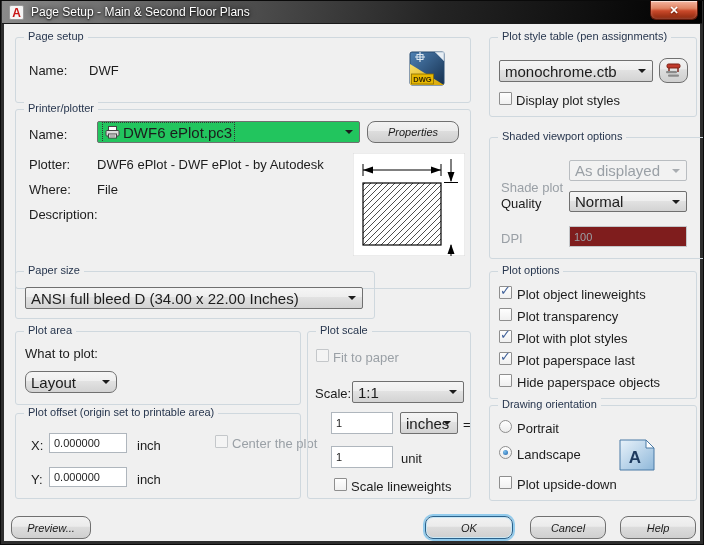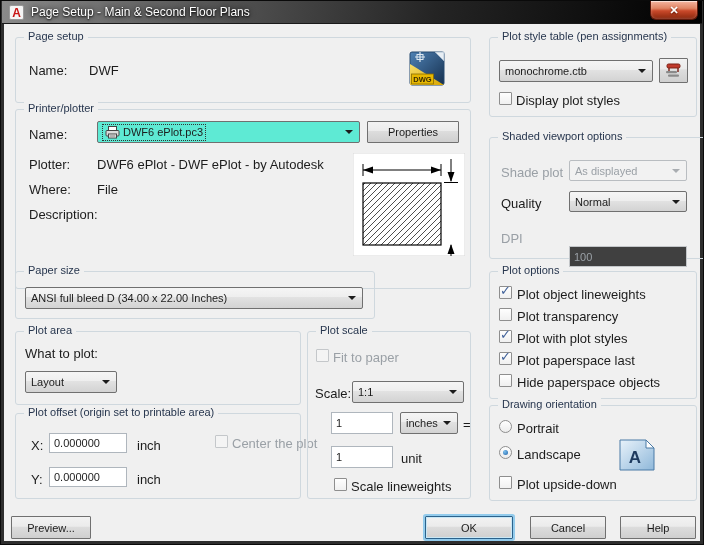--- a/index.html
+++ b/index.html
@@ -46,48 +46,48 @@
     position:absolute; top:-8px; left:8px; background:#f0f0f0; padding:0 4px;
     font-size:11px; color:#27364e; white-space:nowrap;
   }
   .lbl { position:absolute; font-size:13px; color:#1c1c1c; white-space:nowrap; }
   .lbl.dis { color:#9aa0a6; }
 
   .combo {
     position:absolute;
     background:linear-gradient(to bottom,#f5f5f5,#eeeeee 45%,#e2e2e2 46%,#d3d3d3);
     border:1px solid #707070; border-radius:2px;
-    font-size:11px; color:#1c1c1c;
+    font-size:15px; color:#1c1c1c;
     display:flex; align-items:center; padding:0 20px 0 5px;
     white-space:nowrap; overflow:hidden; cursor:default;
   }
   .combo::after {
     content:""; position:absolute; right:6px; top:50%; margin-top:-2px;
     border:4px solid transparent; border-top:4px solid #1c1c1c; border-bottom:none;
   }
-  .combo.white { background:#5eead4; }
+  .combo.white { background:#22c55e; }
   .combo.dis {
     background:#f2f2f2; border-color:#b9bdc1; color:#9aa0a6;
   }
   .combo.dis::after { border-top-color:#a9adb1; }
   .focus-inner { outline:1px dotted #333; padding:1px 2px; display:flex; align-items:center; gap:3px; }
 
   .tinput {
     position:absolute; background:#fff; border:1px solid #afb6bd;
     font-family:"Liberation Sans", sans-serif; font-size:11px; color:#1c1c1c;
     padding:0 4px;
   }
-  .tinput.dis { background:#404040; border-color:#c3c6c9; color:#9aa0a6;margin-top:20px; }
+  .tinput.dis { background:#7f1d1d; border-color:#c3c6c9; color:#9aa0a6; }
 
   .btn {
     position:absolute;
     background:linear-gradient(to bottom,#f2f2f2,#ebebeb 45%,#dddddd 46%,#cfcfcf);
-    border:1px solid #707070; border-radius:1px;
+    border:1px solid #707070; border-radius:8px;
     font-size:11px; color:#1c1c1c; text-align:center; cursor:pointer;
-    display:flex; align-items:center; justify-content:center;
+    display:flex; align-items:center; justify-content:center;font-style:italic;
   }
   .btn.default {
     border-color:#2c628b;
     box-shadow:0 0 0 2px rgba(96,183,234,.65), inset 0 0 0 1px #c9e7f5;
   }
   .btn.small-icon-btn { padding:0; }
 
   .cb {
     position:absolute; width:13px; height:13px;
     background:linear-gradient(to bottom,#fefefe,#f0f0f0);
@@ -206,21 +206,21 @@
     <span class="group-label">Paper size</span>
   </div>
   <div class="combo" style="left:24px; top:286px; width:338px; height:22px;">
     <span>ANSI full bleed D (34.00 x 22.00 Inches)</span>
   </div>
 
   <div class="group" style="left:14px; top:330px; width:286px; height:74px;">
     <span class="group-label">Plot area</span>
   </div>
   <span class="lbl" style="left:24px; top:345px;">What to plot:</span>
-  <div class="combo" style="left:24px; top:370px; width:92px; height:22px;">
+  <div class="combo" style="left:24px; top:370px; width:92px; height:22px;border-radius:7px;">
     <span>Layout</span>
   </div>
 
   <div class="group" style="left:14px; top:412px; width:286px; height:86px;">
     <span class="group-label">Plot offset (origin set to printable area)</span>
   </div>
   <span class="lbl" style="left:30px; top:437px;">X:</span>
   <input class="tinput" style="left: 48px; top: 432px; width: 78px; height: 20px;" value="0.000000">
   <span class="lbl" style="left:136px; top:437px;">inch</span>
   <span class="cb dis" style="left:214px; top:434px;"></span>
@@ -264,21 +264,21 @@
         <rect x="3" y="11.5" width="11" height="2.2" rx="1" fill="#8a8a8a"></rect>
       </svg>
     </span>
   </div>
   <span class="cb" style="left:498px; top:91px;"></span>
   <span class="lbl" style="left:515px; top:92px;">Display plot styles</span>
 
   <div class="group" style="left:488px; top:136px; width:240px; height:122px;">
     <span class="group-label">Shaded viewport options</span>
   </div>
-  <span class="lbl dis" style="left:500px; top:164px;">Shade plot</span>
+  <span class="lbl dis" style="left:500px; top:179px;">Shade plot</span>
   <div class="combo dis" style="left:568px; top:159px; width:118px; height:21px;">
     <span>As displayed</span>
   </div>
   <span class="lbl" style="left:500px; top:195px;">Quality</span>
   <div class="combo" style="left:568px; top:190px; width:118px; height:21px;">
     <span>Normal</span>
   </div>
   <span class="lbl dis" style="left:500px; top:230px;">DPI</span>
   <input class="tinput dis" style="left: 568px; top: 225px; width: 118px; height: 21px;" disabled="" value="100">
 

